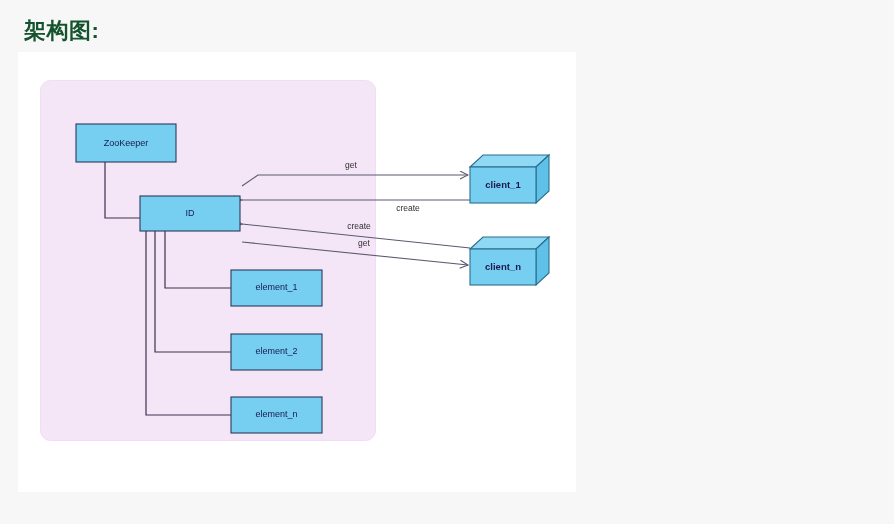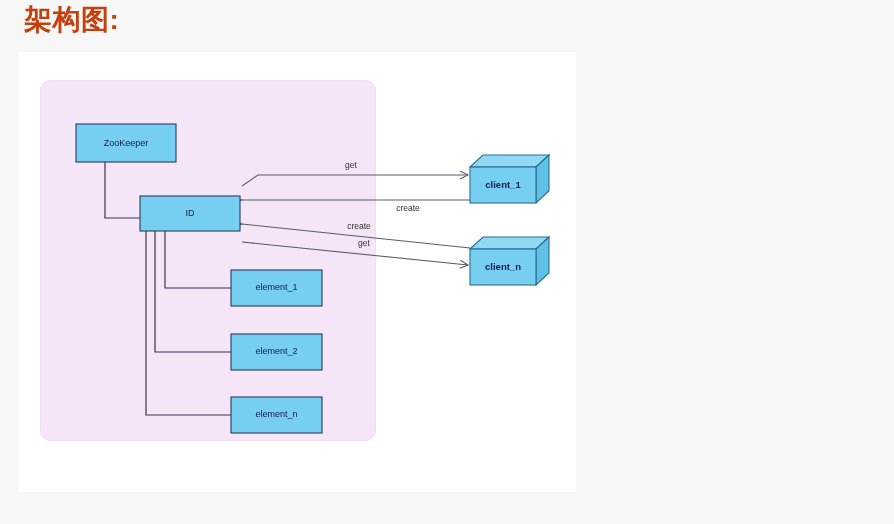--- a/index.html
+++ b/index.html
@@ -10,24 +10,24 @@
     width: 894px;
     height: 524px;
     background: #f7f7f7;
     font-family: "Liberation Sans", "DejaVu Sans", sans-serif;
     overflow: hidden;
     position: relative;
   }
   #page-title {
     position: absolute;
     left: 24px;
-    top: 5px;
-    font-size: 28px;
+    top: 16px;
+    font-size: 22px;
     font-weight: bold;
-    color: #c2410c;
+    color: #14532d;
     letter-spacing: 0.5px;
     line-height: 30px;
     white-space: nowrap;
   }
   #diagram-card {
     position: absolute;
     left: 18px;
     top: 52px;
     width: 558px;
     height: 440px;

